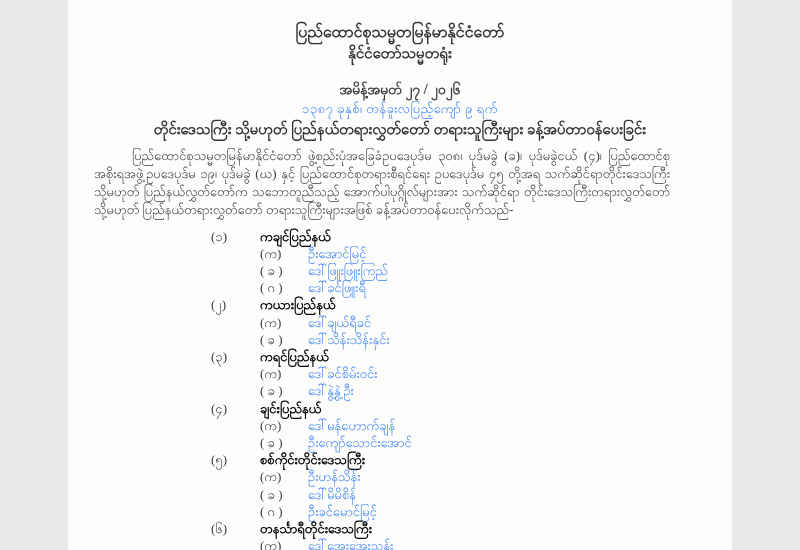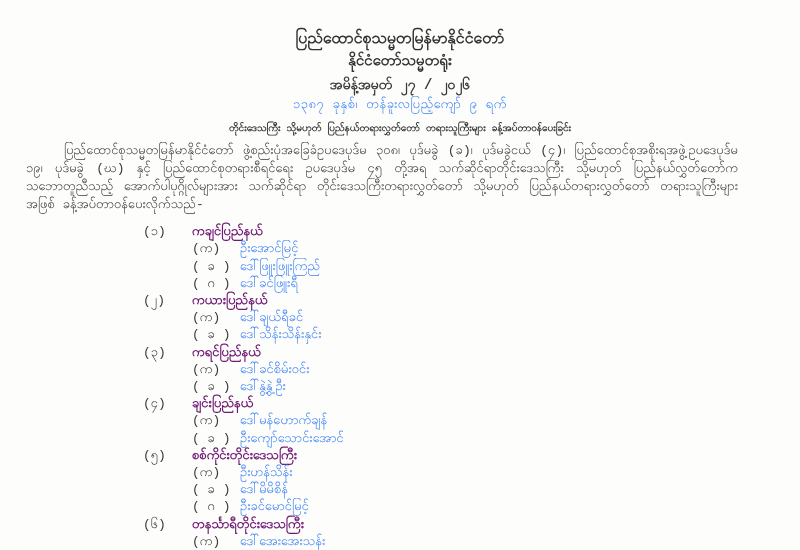--- a/index.html
+++ b/index.html
@@ -2,63 +2,62 @@
 <html><head>
 <meta charset="utf-8">
 <style>
   html, body {
     margin: 0;
     padding: 0;
     background: #e8e8e8;
   }
   .page {
     position: relative;
-    width: 800px;
+    width: 664px;
     height: 550px;
     margin: 0 auto;
     background: #fdfdfc;
     color: #3b3b3b;
-    font-family: Liberation Mono, monospace;
+    font-family: Liberation Serif, serif;
     overflow: hidden;
     box-sizing: border-box;
-    padding-top: 28px;
+    padding-top: 20px;
   }
   .center { text-align: center; }
 
   .hdr-country {
     font-size: 16px;
     font-weight: bold;
     color: #333333;
     line-height: 1.45;
   }
   .hdr-office {
     font-size: 15px;
     font-weight: bold;
     color: #333333;
     line-height: 1.45;
     text-align: center;
   }
   .hdr-order {
     font-size: 14px;
     font-weight: 600;
     color: #3b3b3b;
-    margin-top: 3px;
+    margin-top: 15px;
     line-height: 1.4;
   }
   .hdr-date-mm, .hdr-date-en {
     font-size: 13px;
     color: #3b82f6;
     line-height: 1.45;
     letter-spacing: 0.5px;
   }
   .doc-title {
-    font-size: 10px;
+    font-size: 15px;
     font-weight: bold;
     color: #333333;
-    margin-top: 7px;
     line-height: 1.5;
   }
   .doc-body {
     margin: 6px 62px 0 26px;
     font-size: 13px;
     line-height: 1.38;
     text-align: justify;
     text-indent: 38px;
     color: #3b3b3b;
   }
@@ -75,21 +74,21 @@
   }
   .cell-no {
     flex: 0 0 49px;
   }
   .cell-letter {
     flex: 0 0 48px;
     white-space: pre;
   }
   .cell-region {
     font-weight: bold;
-    color: #701a75;
+    color: #000000;
   }
   .cell-name {
     color: #3b82f6;
   }
 </style>
 </head>
 <body>
 
 <div class="page">
 

